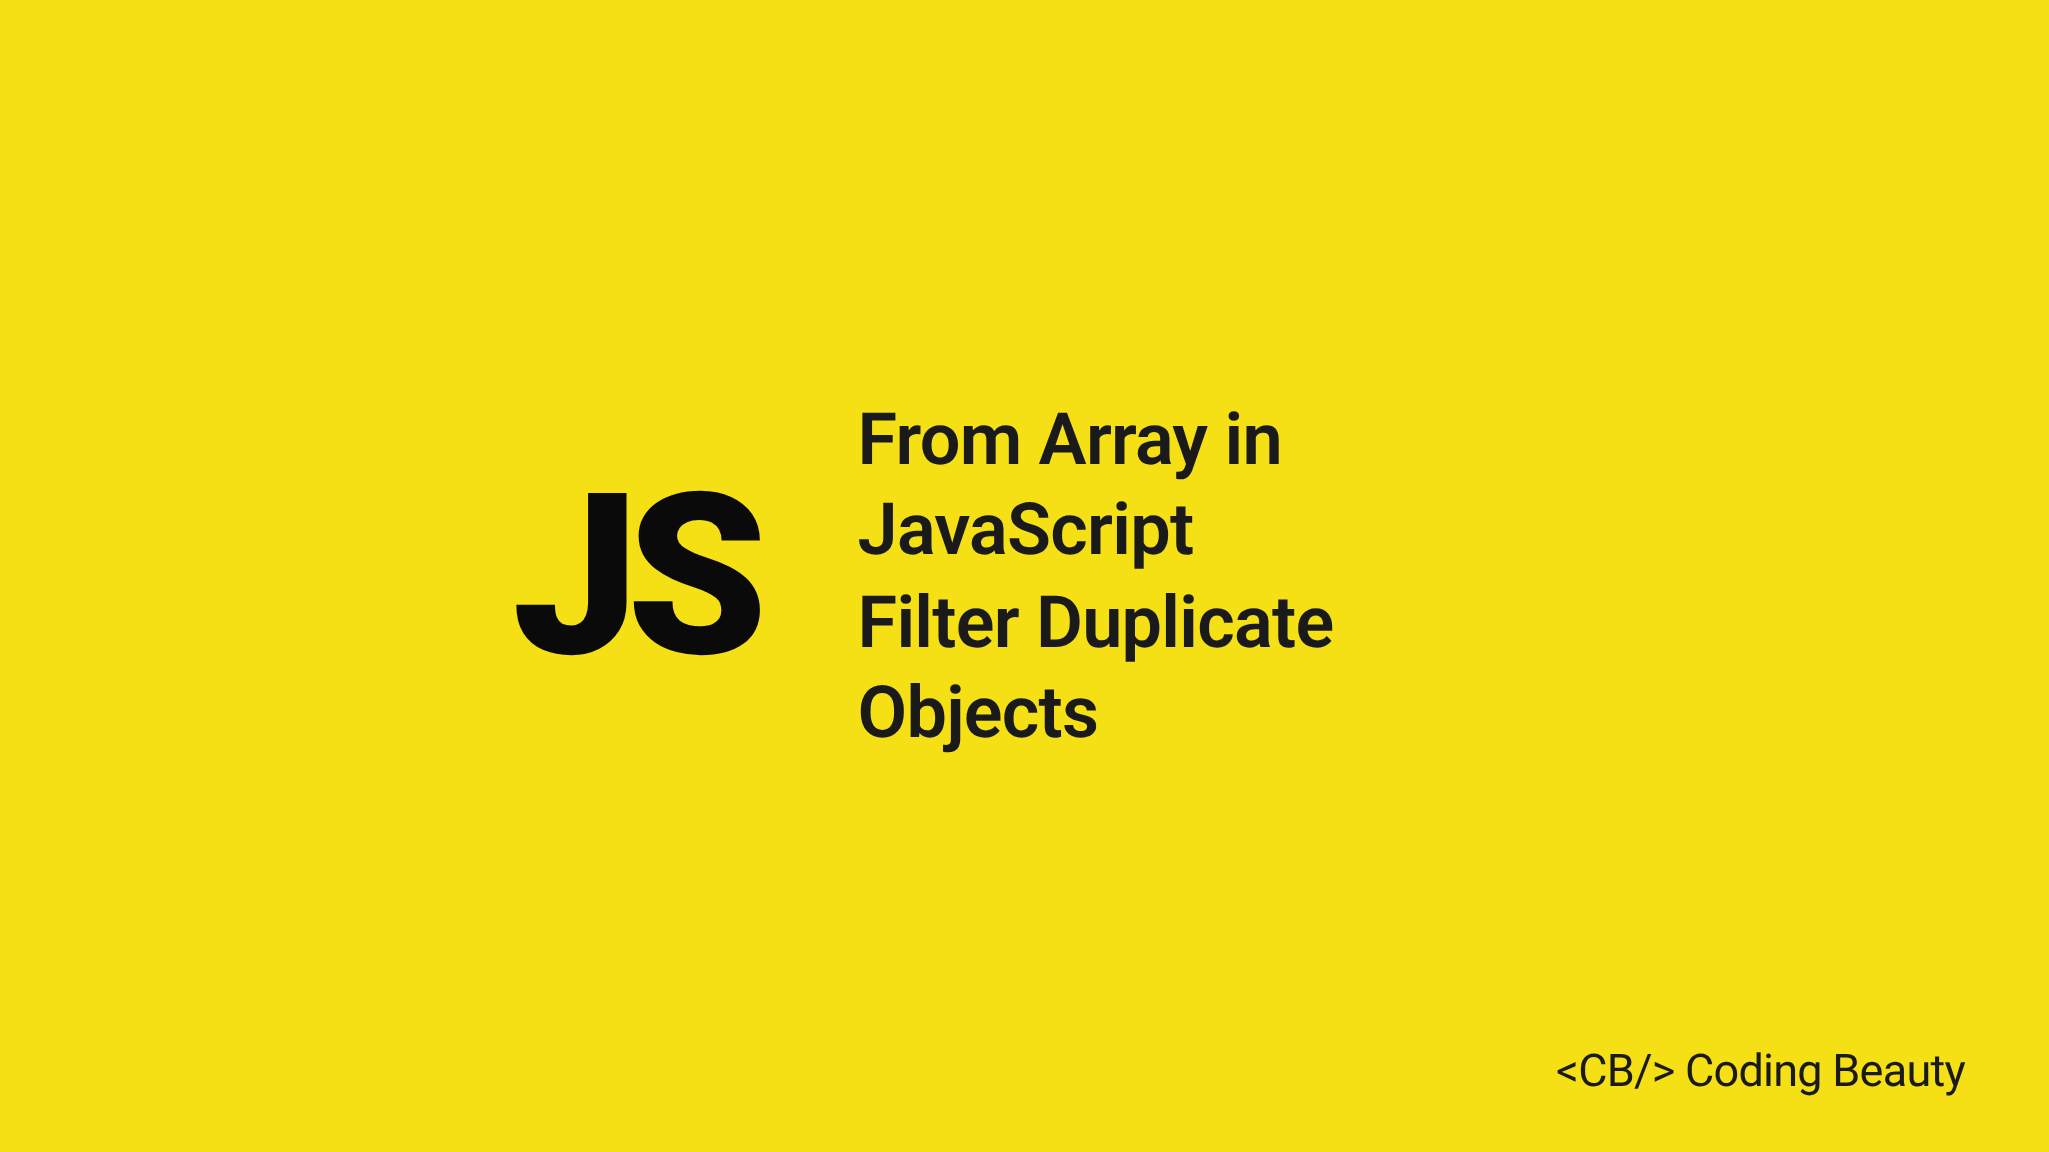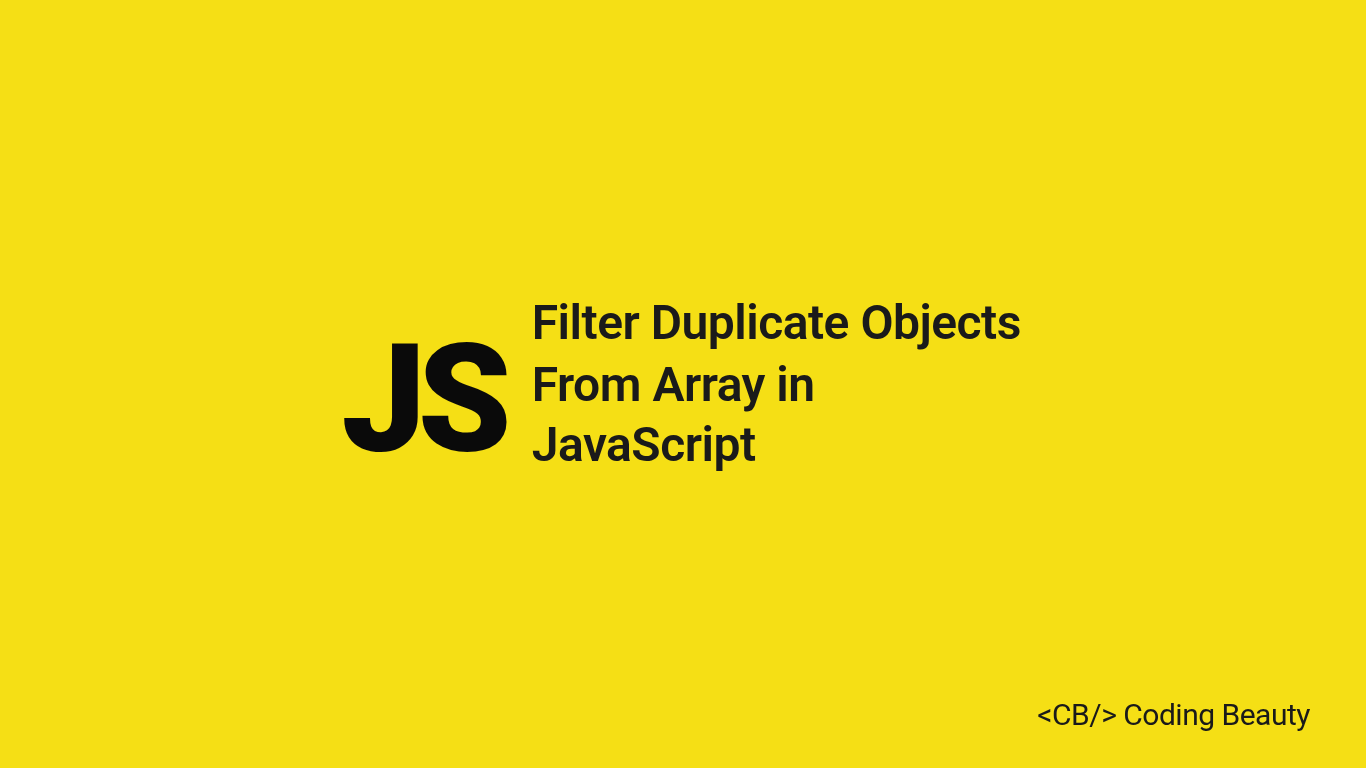--- a/index.html
+++ b/index.html
@@ -10,26 +10,26 @@
     body {
       width: 1366px;
       height: 768px;
       background-color: #F5DF15;
       font-family: -apple-system, BlinkMacSystemFont, "Segoe UI", Roboto, "Helvetica Neue", Arial, sans-serif;
       position: relative;
       overflow: hidden;
     }
     .content-wrapper {
       display: flex;
-      align-items: flex-end;
+      align-items: center;
       position: absolute;
       top: 50%;
       left: 50%;
       transform: translate(-50%, -50%);
-      gap: 28px;
+      gap: 68px;
     }
     .js-badge {
       font-size: 150px;
       font-weight: 900;
       color: #0A0A0A;
       letter-spacing: -8px;
       line-height: 1;
     }
     .title-text {
       display: flex;
@@ -52,18 +52,18 @@
       color: #1A1A1A;
       letter-spacing: -0.5px;
     }
   </style>
 </head>
 <body>
 
 <div class="content-wrapper">
   <div class="js-badge">JS</div>
   <div class="title-text">
+    <div class="title-line">From Array in JavaScript</div>
     <div class="title-line">Filter Duplicate Objects</div>
-    <div class="title-line">From Array in JavaScript</div>
   </div>
 </div>
 
 <div class="brand-footer">&lt;CB/&gt; Coding Beauty</div>
 
 </body></html>

